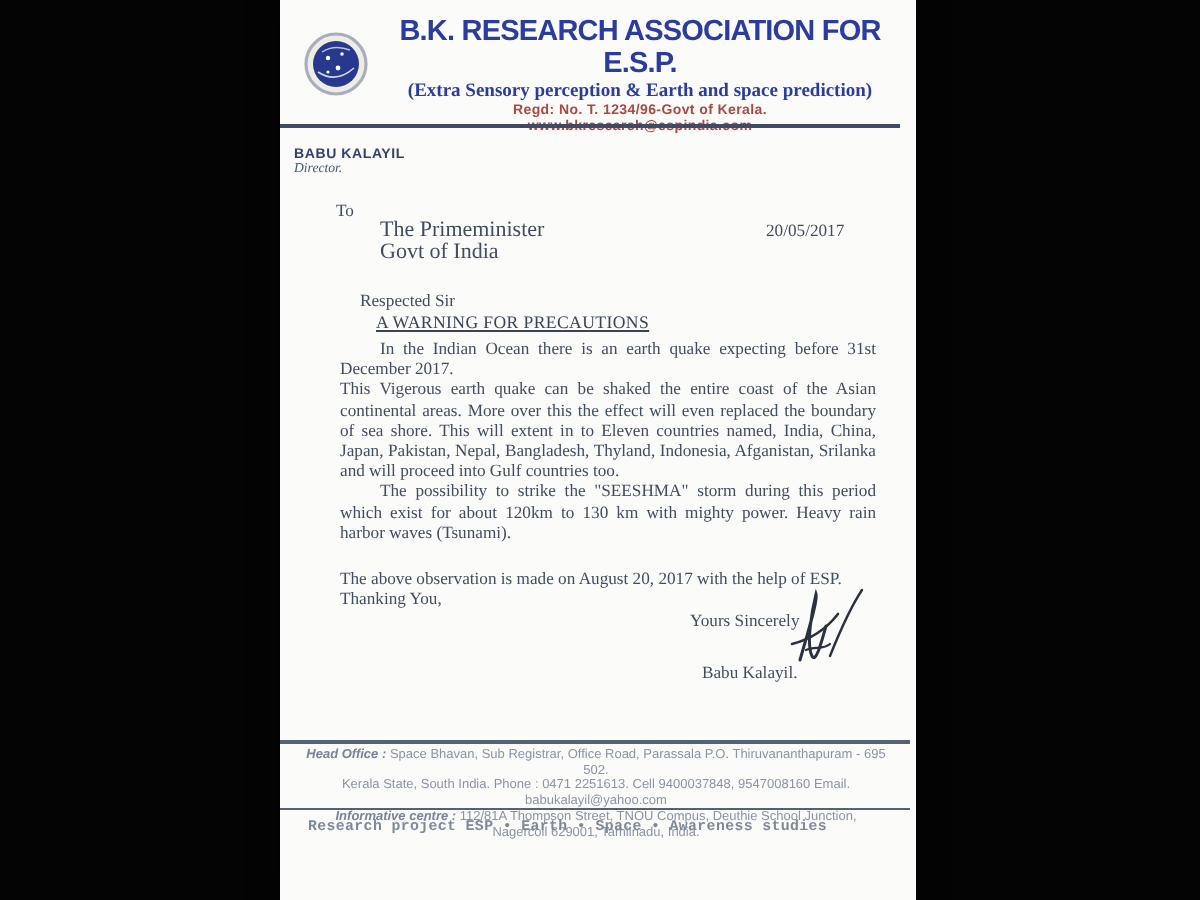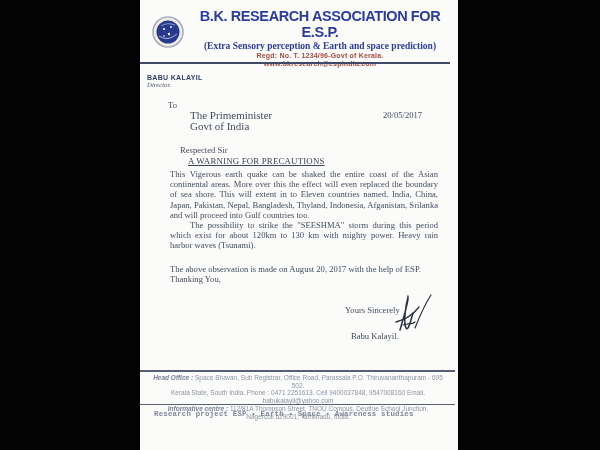--- a/index.html
+++ b/index.html
@@ -109,20 +109,21 @@
   <div class="to-lines">
     <div>The Primeminister</div>
     <div>Govt of India</div>
   </div>
   <div class="date">20/05/2017</div>
 
   <div class="salutation">Respected Sir</div>
   <div class="subject">A WARNING FOR PRECAUTIONS</div>
 
   <div class="letter-body">
+    <p class="p-indent">In the Indian Ocean there is an earth quake expecting before 31st December 2017.</p>
     <p>This Vigerous earth quake can be shaked the entire coast of the Asian continental areas. More over this the effect will even replaced the boundary of sea shore. This will extent in to Eleven countries named, India, China, Japan, Pakistan, Nepal, Bangladesh, Thyland, Indonesia, Afganistan, Srilanka and will proceed into Gulf countries too.</p>
     <p class="p-indent">The possibility to strike the "SEESHMA" storm during this period which exist for about 120km to 130 km with mighty power. Heavy rain harbor waves (Tsunami).</p>
     <p class="p-obs">The above observation is made on August 20, 2017 with the help of ESP.</p>
     <p class="thanking">Thanking You,</p>
   </div>
 
   <div class="sincerely">Yours Sincerely</div>
   <div class="signature">
     <svg width="46" height="42" viewBox="0 0 46 42">
       <path d="M12 38 C16 24 21 8 20 5 C18 13 15 30 18 36 C20 40 23 28 25 21" stroke="#2b3140" stroke-width="1.5" fill="none" stroke-linecap="round"></path>

